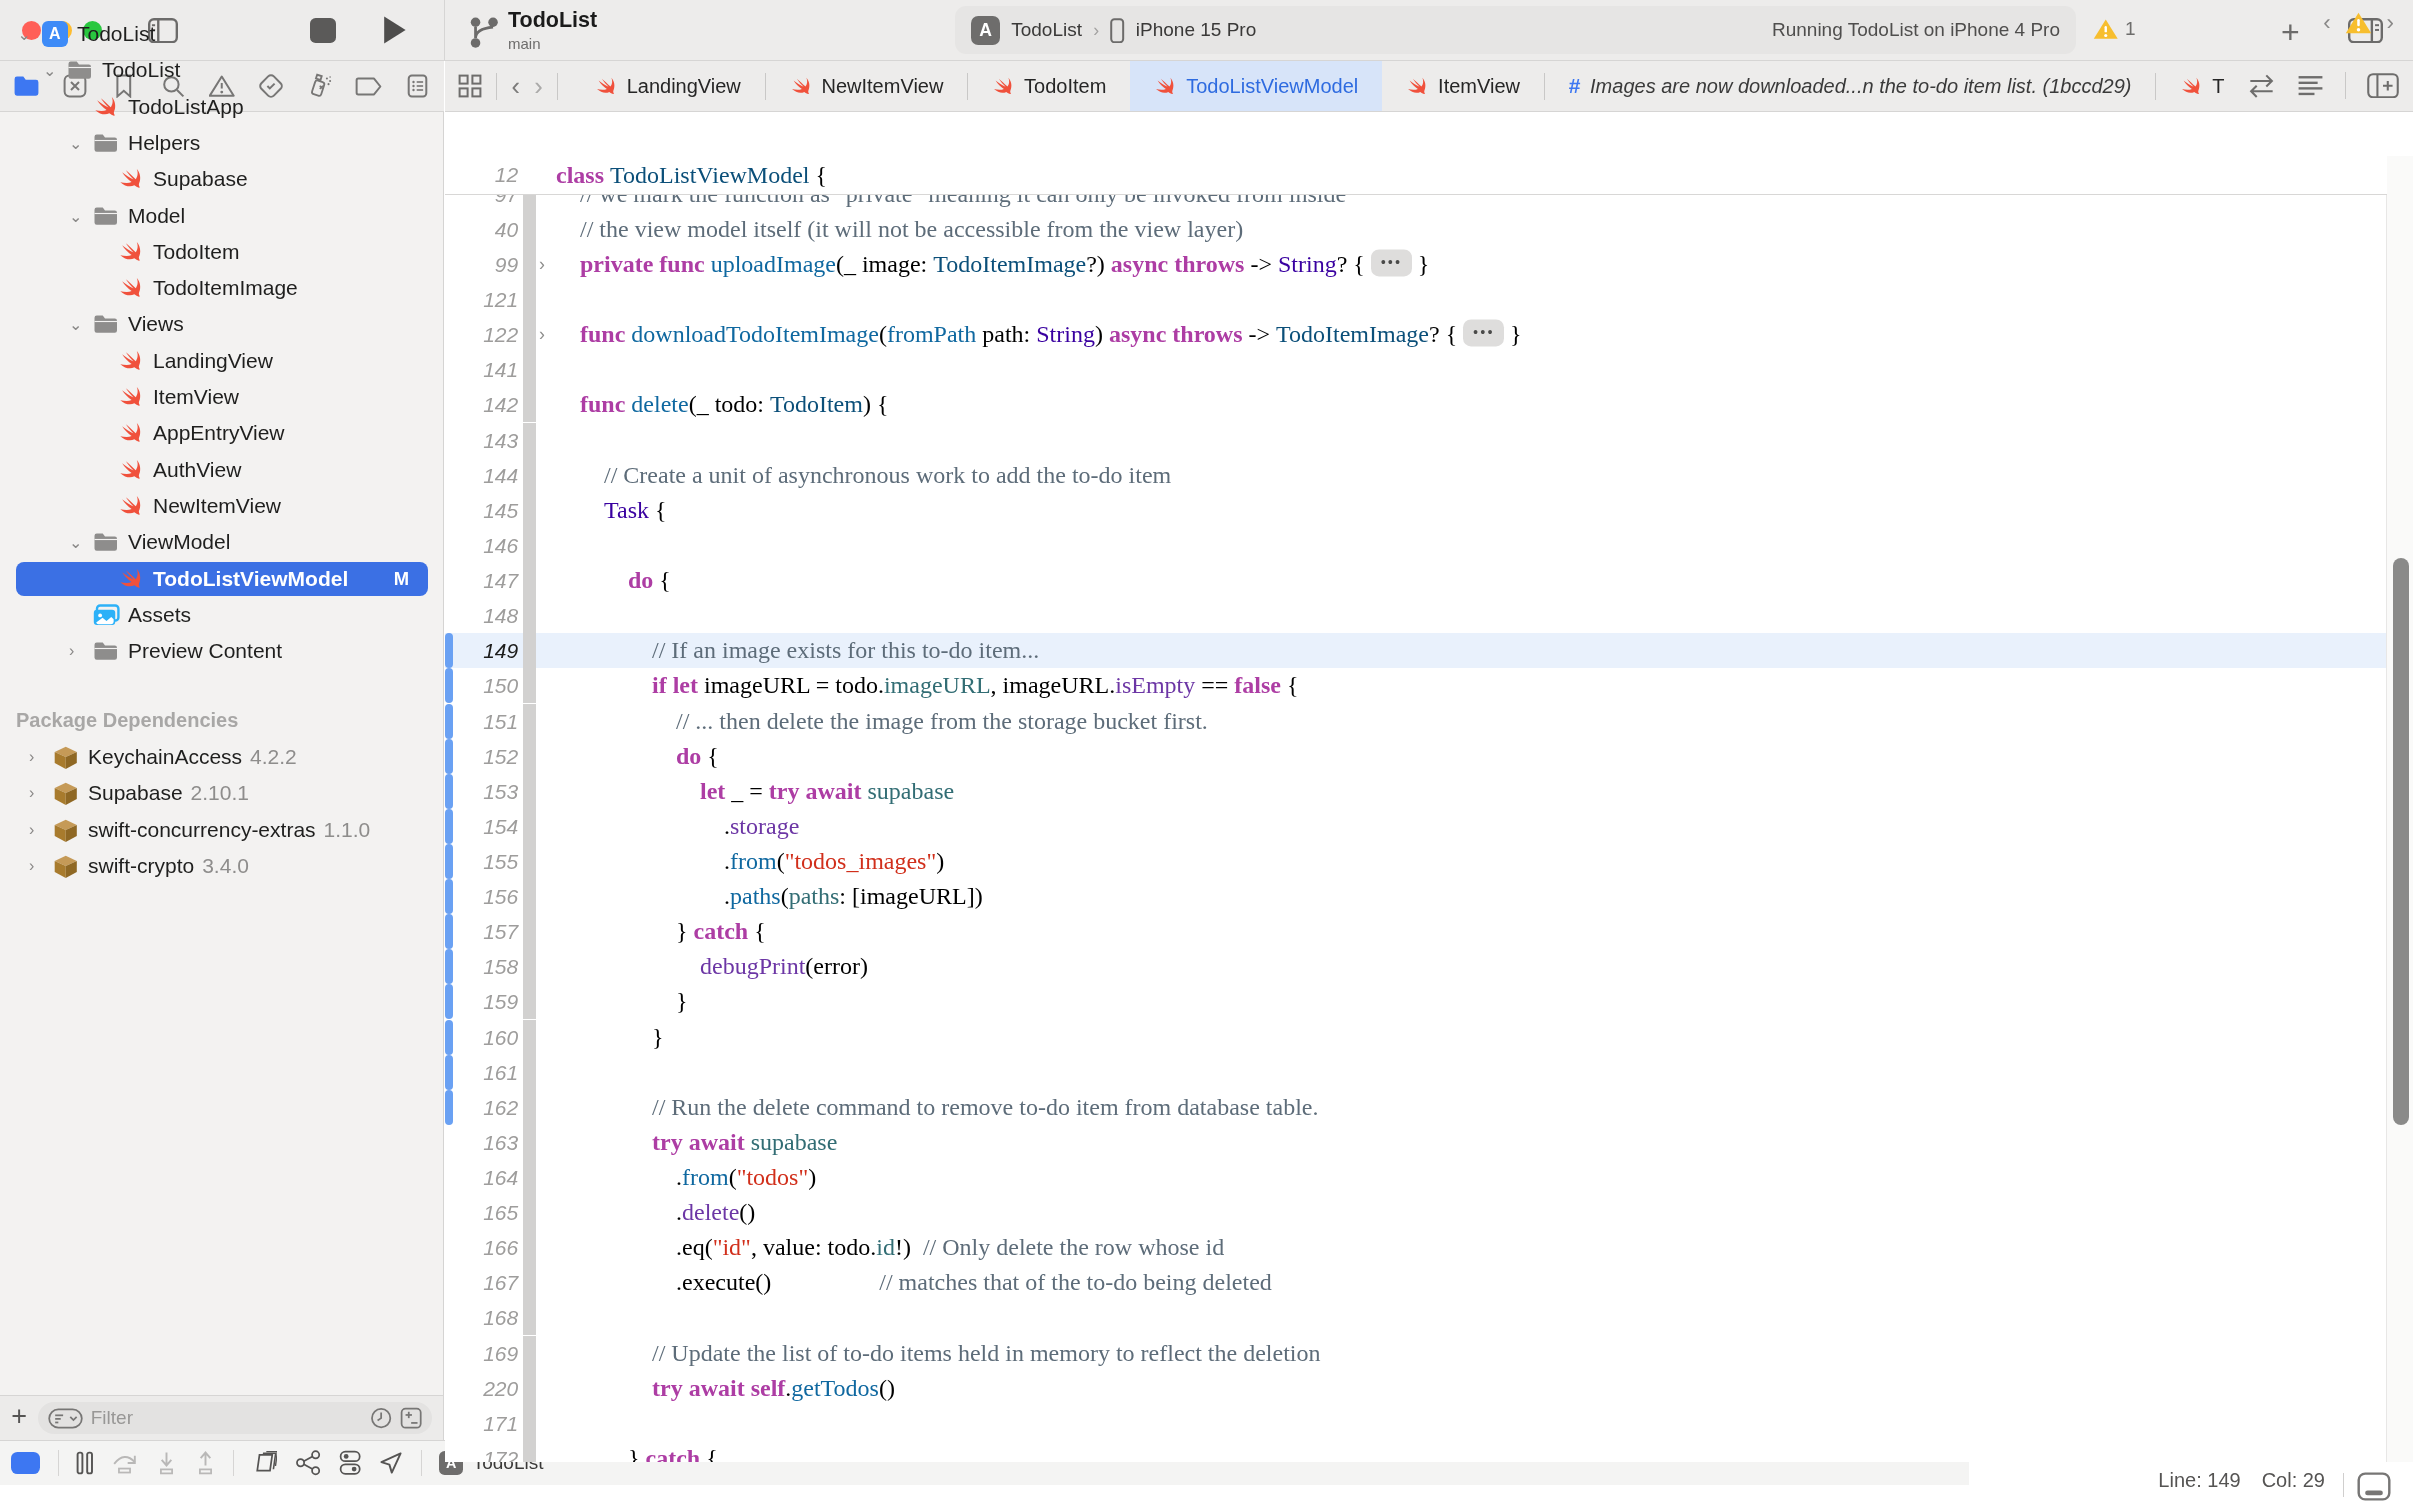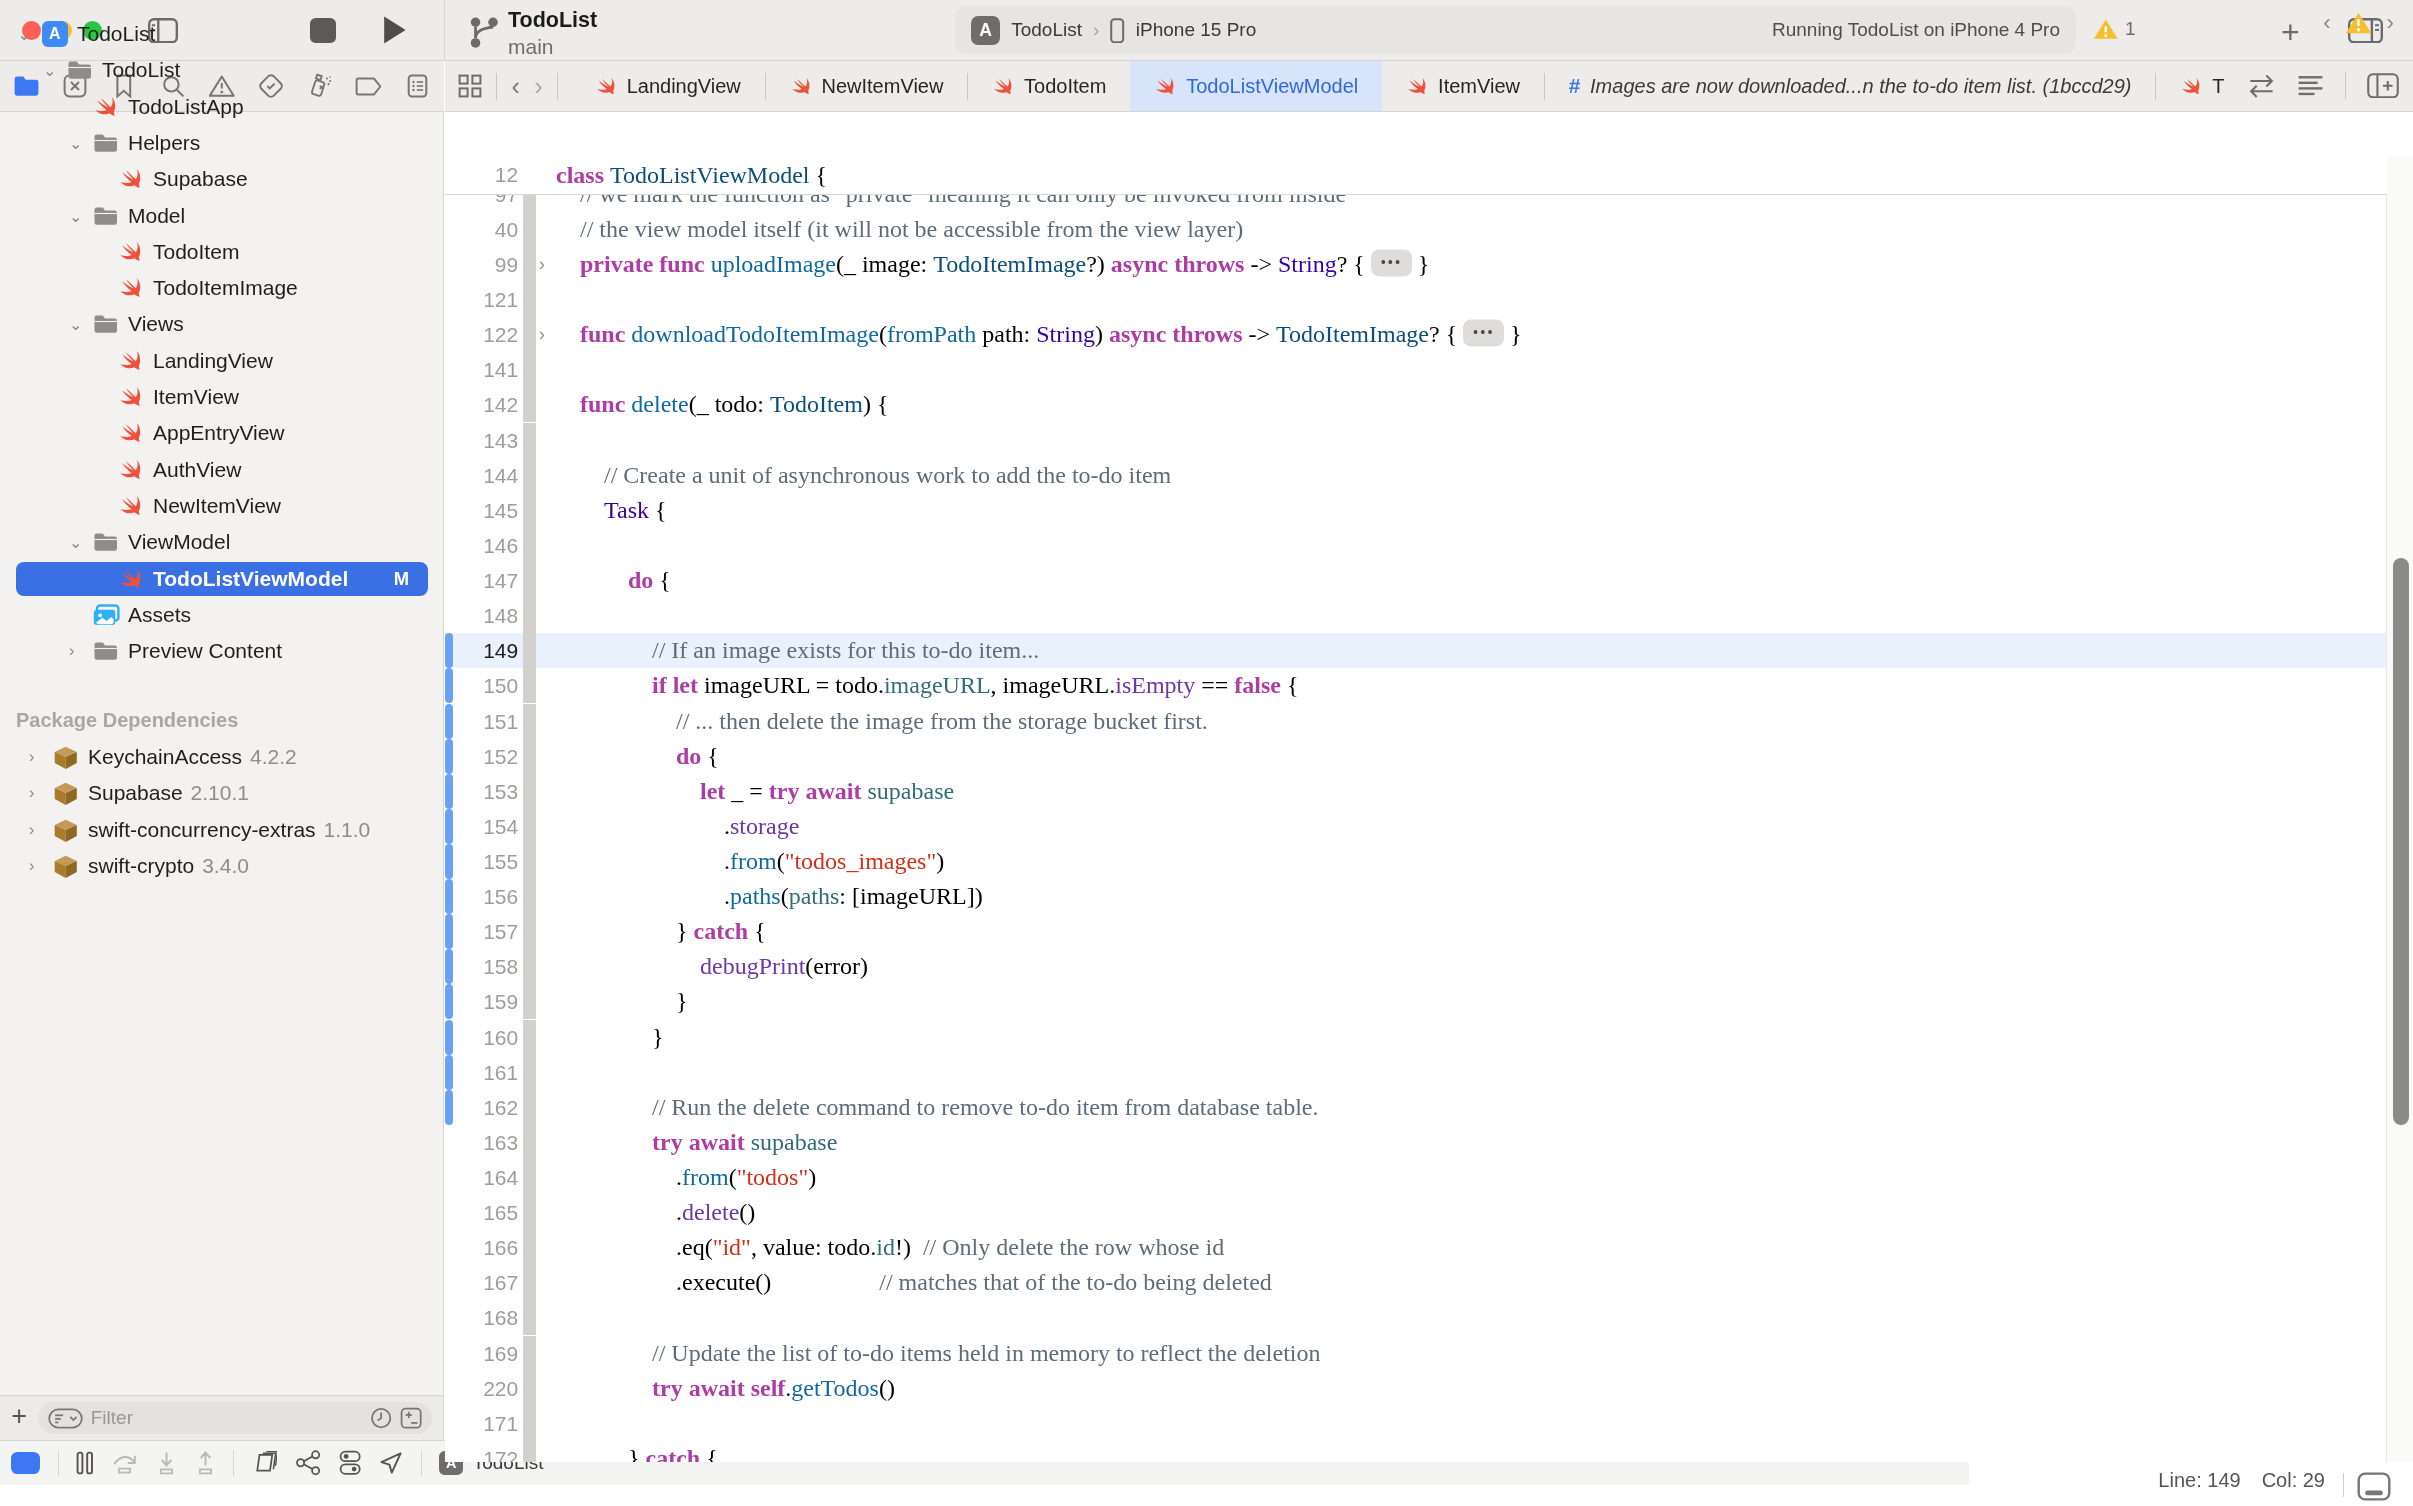--- a/index.html
+++ b/index.html
@@ -7,21 +7,21 @@
   .abs{position:absolute;}
   
   #toolbar{left:0;top:0;width:2413px;height:61px;background:#EDECEB;border-bottom:0.8px solid #D6D5D4;box-sizing:border-box;}
   .tl{width:19px;height:19px;border-radius:50%;top:21px;}
   #tl-close{left:22.3px;background:#FF5F57;}
   #tl-min{left:53px;background:#FEBC2F;}
   #tl-zoom{left:83px;background:#29C73F;}
   .ticon{color:#6C6B6A;}
   #vline-toolbar{left:444px;top:0;width:0.8px;height:61px;background:#D6D5D4;}
   #proj-title{left:508px;top:8px;font-size:21.5px;font-weight:bold;color:#1b1b1b;}
-  #proj-branch{left:508px;top:35px;font-size:21px;color:#6E6D6C;}
+  #proj-branch{left:508px;top:35px;font-size:15px;color:#6E6D6C;}
   #scheme-pill{left:955px;top:6.4px;width:1121px;height:48px;background:#E6E5E4;border-radius:11.2px;display:flex;align-items:center;padding:0 16px;box-sizing:border-box;justify-content:space-between;}
   .pill-left{display:flex;align-items:center;gap:11.2px;}
   .appbadge{width:29px;height:29px;border-radius:7.2px;background:#6E6D6C;color:#fff;font-size:17.6px;font-weight:bold;display:flex;align-items:center;justify-content:center;}
   .pill-txt{font-size:19px;color:#3A3938;}
   .pill-sep{font-size:17.6px;color:#A3A2A1;}
   #run-status{font-size:19px;color:#4F4E4D;}
   #warn-group{left:2093px;top:17.6px;display:flex;align-items:center;gap:6.4px;font-size:19px;color:#6E6D6C;}
   
   #navstrip{left:0;top:61px;width:444px;height:51px;background:#EDECEB;border-bottom:0.8px solid #D6D5D4;box-sizing:border-box;display:flex;align-items:center;justify-content:space-between;padding:0 12.8px;}
   .navico{width:27px;height:27px;display:flex;align-items:center;justify-content:center;}
@@ -53,21 +53,21 @@
   
   #sidebottom{left:0;top:1462px;width:444px;height:45px;background:#ECEBEA;border-top:0.8px solid #D6D5D4;border-right:0.8px solid #D5D4D3;box-sizing:border-box;display:flex;align-items:center;padding:0 11.2px;gap:11.2px;}
   #add-btn{font-size:27px;color:#555453;line-height:1;margin-top:-3.2px;}
   #filter-pill{flex:1;height:32px;background:#E3E2E1;border-radius:16px;display:flex;align-items:center;padding:0 9.6px;gap:8px;}
   #filter-pill .ph{flex:1;font-size:19px;color:#989796;}
   
   #codearea{left:445px;top:156px;width:1942px;height:1306px;background:#fff;overflow:hidden;}
   .crow{position:absolute;left:0;width:1942px;height:35px;}
   .crow .hlbg{position:absolute;left:0;right:0;top:0;bottom:0;background:#E9F1FC;}
   .chgbar{position:absolute;left:0;width:8px;top:0;bottom:0;background:#6AA1F3;border-radius:4px;}
-  .lnum{position:absolute;left:11.2px;width:62px;top:0;height:35px;display:flex;align-items:center;justify-content:flex-end;font-size:21px;color:#9E9D9C;}
+  .lnum{position:absolute;left:11.2px;width:62px;top:0;height:35px;display:flex;align-items:center;justify-content:flex-end;font-size:21px;color:#9E9D9C;font-style:italic;}
   .lnum.cur{color:#1C1C1B;}
   .ribbon{position:absolute;left:78px;top:0;bottom:0;width:12.8px;background:#D2D1D0;}
   .foldchev{position:absolute;left:94px;top:0;height:35px;display:flex;align-items:center;font-size:17.6px;color:#8E8E8D;}
   .ctext{position:absolute;left:111px;top:0;height:35px;display:flex;align-items:center;font-family:Liberation Serif, serif;font-size:24px;line-height:35px;white-space:pre;color:#000;}
   .kw{color:#AD3DA4;font-weight:bold;}
   .cm{color:#5D6C79;}
   .str{color:#D12F1B;}
   .pc{color:#0B4F79;}
   .pf{color:#0F68A0;}
   .pv{color:#326D74;}

